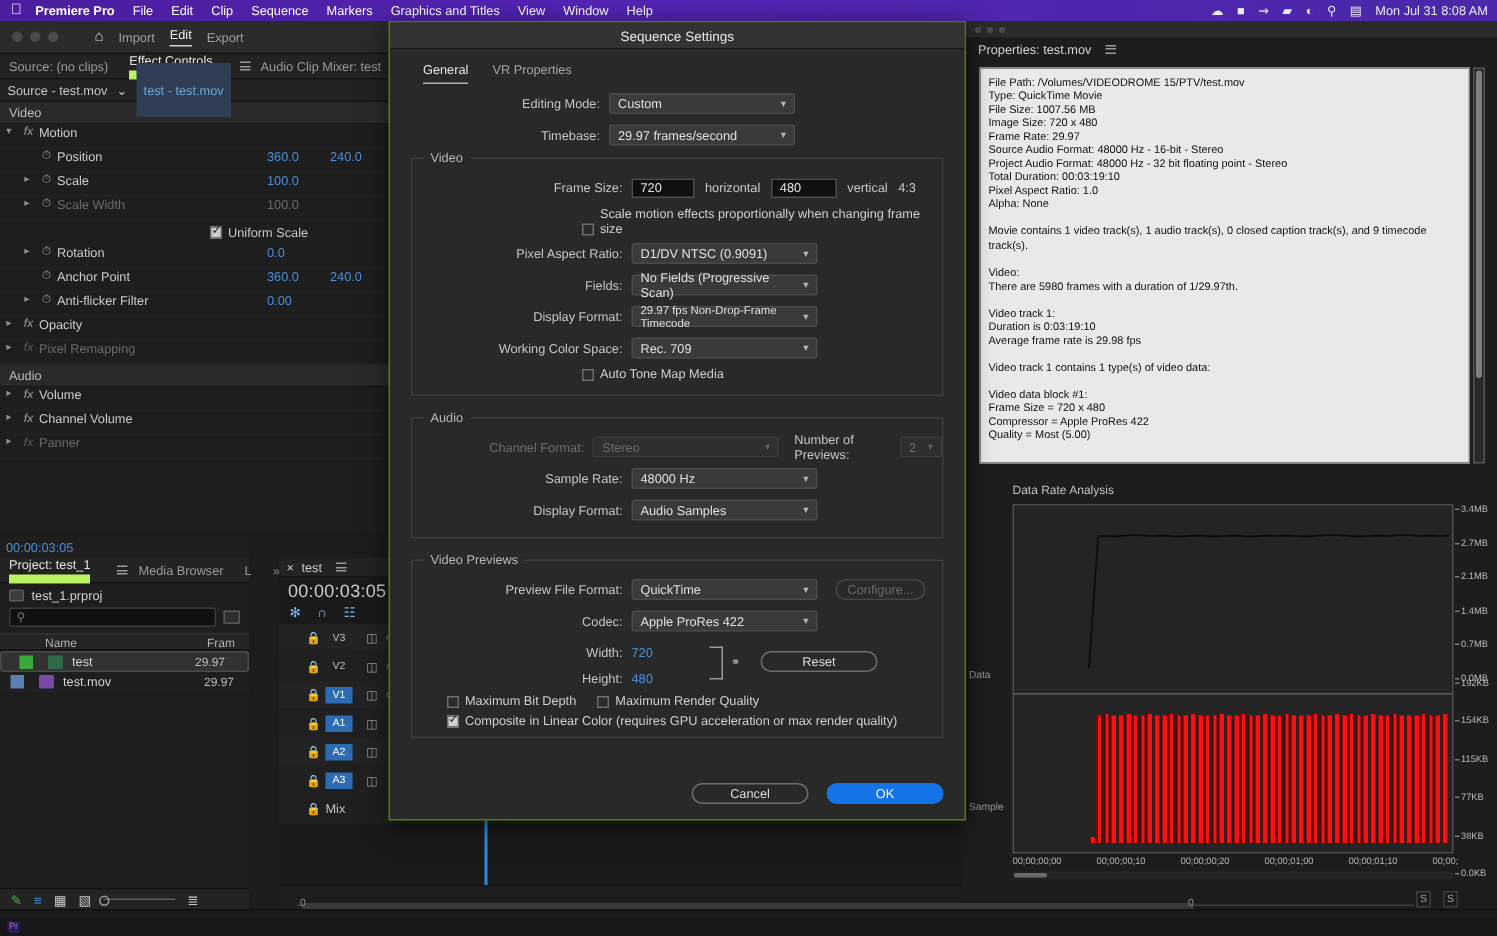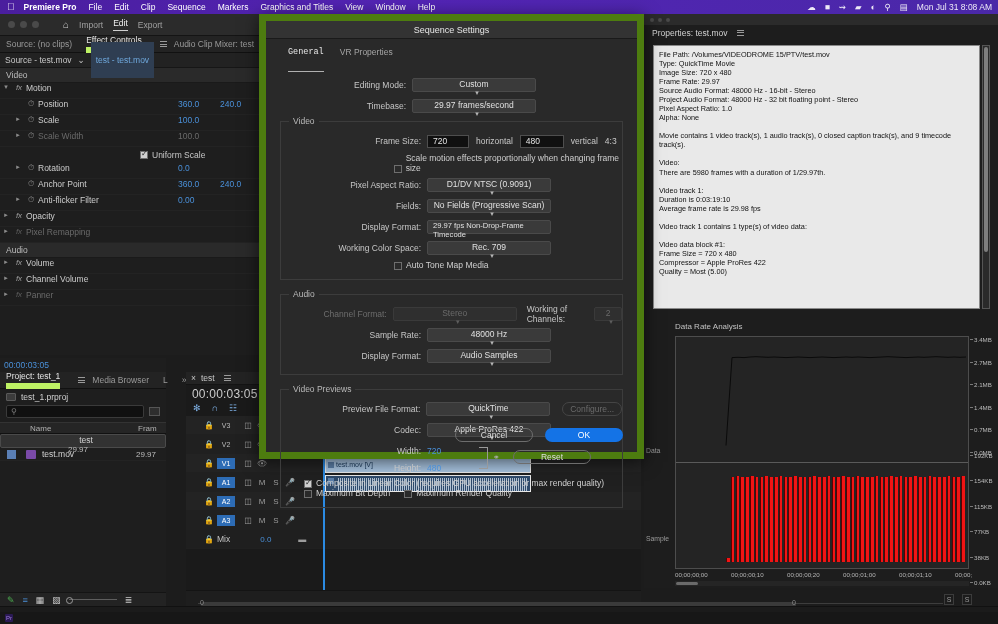--- a/index.html
+++ b/index.html
@@ -119,33 +119,33 @@
   .clipV { position:absolute; background:#a8c4e0; border:1px solid #e8e8e8; height:17px; display:flex; align-items:center; font-size:7px; color:#1b3a5c; padding-left:2px; gap:2px;}
   .clipA { position:absolute; background:#2e4a6b; border:1px solid #e8e8e8; height:17px; overflow:hidden;}
   .clipicon{ width:6px;height:6px;background:#5c7fa8;display:inline-block;}
   .wave { position:absolute; left:12px; right:2px; top:2px; height:13px; background:
      repeating-linear-gradient(to right, #c9d6e4 0 1px, #2e4a6b 1px 2px);
      opacity:.85;}
   .tl-foot { position:absolute; left:0; bottom:0; width:455px; height:16px; background:#1e1e1e; border-top:1px solid #141414;}
 
   
   #dialog {
-    position:absolute; left:259px; top:14px; width:385px; height:445px;
-    background:#292929; border:7px solid #4d7c0f; box-shadow:0 3px 16px rgba(0,0,0,.6);
+    position:absolute; left:259px; top:14px; width:385px; height:533px;
+    background:#292929; border:1px solid #4d7c0f; box-shadow:0 3px 16px rgba(0,0,0,.6);
   }
   .dlg-title { height:18px; background:#333; color:#e6e6e6; font-size:9px; display:flex; align-items:center; justify-content:center; border-bottom:1px solid #1a1a1a;}
   .dlg-tabs { display:flex; gap:16px; padding:8px 0 4px 22px; font-size:8.5px; color:#a5a5a5;}
-  .dlg-tabs .t.active { color:#e8e8e8; border-bottom:1px solid #b0b0b0; padding-bottom:14px;font-family:Liberation Mono, monospace;}
+  .dlg-tabs .t.active { color:#e8e8e8; border-bottom:1px solid #b0b0b0; padding-bottom:4px;}
   .frm-row { display:flex; align-items:center; height:18px; font-size:8.5px; margin-bottom:3px;}
   .frm-row .lab { width:146px; text-align:right; padding-right:6px; color:#c6c6c6;}
   .frm-row .lab.dimtxt { color:#6d6d6d;}
   .sel {
     height:14px; background:#3a3a3a; border:1px solid #4a4a4a; border-radius:2px;
     display:flex; align-items:center; padding:0 5px; color:#e0e0e0; font-size:8.5px;
-    justify-content:space-between; min-width:124px;flex-direction:column;
+    justify-content:space-between; min-width:124px;
   }
   .sel.dis { background:#2f2f2f; border-color:#3a3a3a; color:#6a6a6a;}
   .sel .cv { font-size:7px; color:#b5b5b5; margin-left:6px;}
   .sel.dis .cv { color:#5e5e5e;}
   .num { height:13px; width:42px; background:#101010; border:1px solid #4e4e4e; color:#e4e4e4; font-size:8.5px; display:flex; align-items:center; padding-left:5px;}
   .fieldset { border:1px solid #3c3c3c; margin:6px 14px 0 14px; padding:10px 0 9px 0; position:relative;}
   .legend { position:absolute; top:-6px; left:8px; background:#292929; padding:0 4px; font-size:8.5px; color:#b9b9b9;}
   .chkline { display:flex; align-items:flex-end; font-size:8.5px; color:#d0d0d0; margin-bottom:3px;}
   .btn { height:14px; border-radius:7px; display:flex; align-items:center; justify-content:center; font-size:8.5px;}
   .btn.ghost { border:1px solid #6d6d6d; color:#dedede; width:78px;}
@@ -488,24 +488,26 @@
     </div>
     <div class="props-tab">
       <span>Properties: test.mov</span>
       <span class="hamb">
           <i></i>
         </span>
     </div>
     <div class="props-body" id="propsBody">
         <div>File Path: /Volumes/VIDEODROME 15/PTV/test.mov</div>
         <div>Type: QuickTime Movie</div>
+        <div>File Size: 1007.56 MB</div>
         <div>Image Size: 720 x 480</div>
         <div>Frame Rate: 29.97</div>
         <div>Source Audio Format: 48000 Hz - 16-bit - Stereo</div>
         <div>Project Audio Format: 48000 Hz - 32 bit floating point - Stereo</div>
+        <div>Total Duration: 00:03:19:10</div>
         <div>Pixel Aspect Ratio: 1.0</div>
         <div>Alpha: None</div>
         <div class="blank"></div>
         <div>Movie contains 1 video track(s), 1 audio track(s), 0 closed caption track(s), and 9 timecode track(s).</div>
         <div class="blank"></div>
         <div>Video:</div>
         <div>There are 5980 frames with a duration of 1/29.97th.</div>
         <div class="blank"></div>
         <div>Video track 1:</div>
         <div>Duration is 0:03:19:10</div>
@@ -694,21 +696,21 @@
     </div>
 
     <div class="fieldset" style="margin-top:14px">
       <span class="legend">Audio</span>
       <div class="frm-row">
         <span class="lab dimtxt">Channel Format:</span>
         <span class="sel dis" style="width:97px">
           <span>Stereo</span>
           <span class="cv">▾</span>
         </span>
-        <span style="margin-left:10px; color:#c6c6c6">Working of Channels:</span>
+        <span style="margin-left:10px; color:#c6c6c6">Number of Previews:</span>
         <span class="sel dis" style="width:28px; min-width:28px; margin-left:6px">
           <span>2</span>
           <span class="cv">▾</span>
         </span>
       </div>
       <div class="frm-row">
         <span class="lab">Sample Rate:</span>
         <span class="sel" style="width:117px">
           <span>48000 Hz</span>
           <span class="cv">▾</span>
@@ -746,30 +748,30 @@
           <span style="color:#4a90d9">720</span>
         </div>
         <div class="frm-row" style="position:absolute; left:0; top:17px;">
           <span class="lab">Height:</span>
           <span style="color:#4a90d9">480</span>
         </div>
         <div class="linkbrace" style="position:absolute; left:198px; top:5px;"></div>
         <div style="position:absolute; left:212px; top:11px; color:#b0b0b0; font-size:8px;">⚭</div>
         <div class="btn ghost" style="position:absolute; left:232px; top:8px;">Reset</div>
       </div>
-      <div class="chkline" style="padding-left:23px; margin-bottom:0">
-        <span class="cbox on"></span>
-        <span>Composite in Linear Color (requires GPU acceleration or max render quality)</span>
-      </div>
       <div class="chkline" style="padding-left:23px">
         <span class="cbox"></span>
         <span style="margin-right:14px">Maximum Bit Depth</span>
         <span class="cbox"></span>
         <span>Maximum Render Quality</span>
       </div>
+      <div class="chkline" style="padding-left:23px; margin-bottom:0">
+        <span class="cbox on"></span>
+        <span>Composite in Linear Color (requires GPU acceleration or max render quality)</span>
+      </div>
     </div>
 
     <div style="position:absolute; right:14px; bottom:10px; display:flex; gap:12px;">
       <span class="btn ghost">Cancel</span>
       <span class="btn primary">OK</span>
     </div>
   </div>
 
   <div class="zrow">
     <div class="ztrack"></div>

